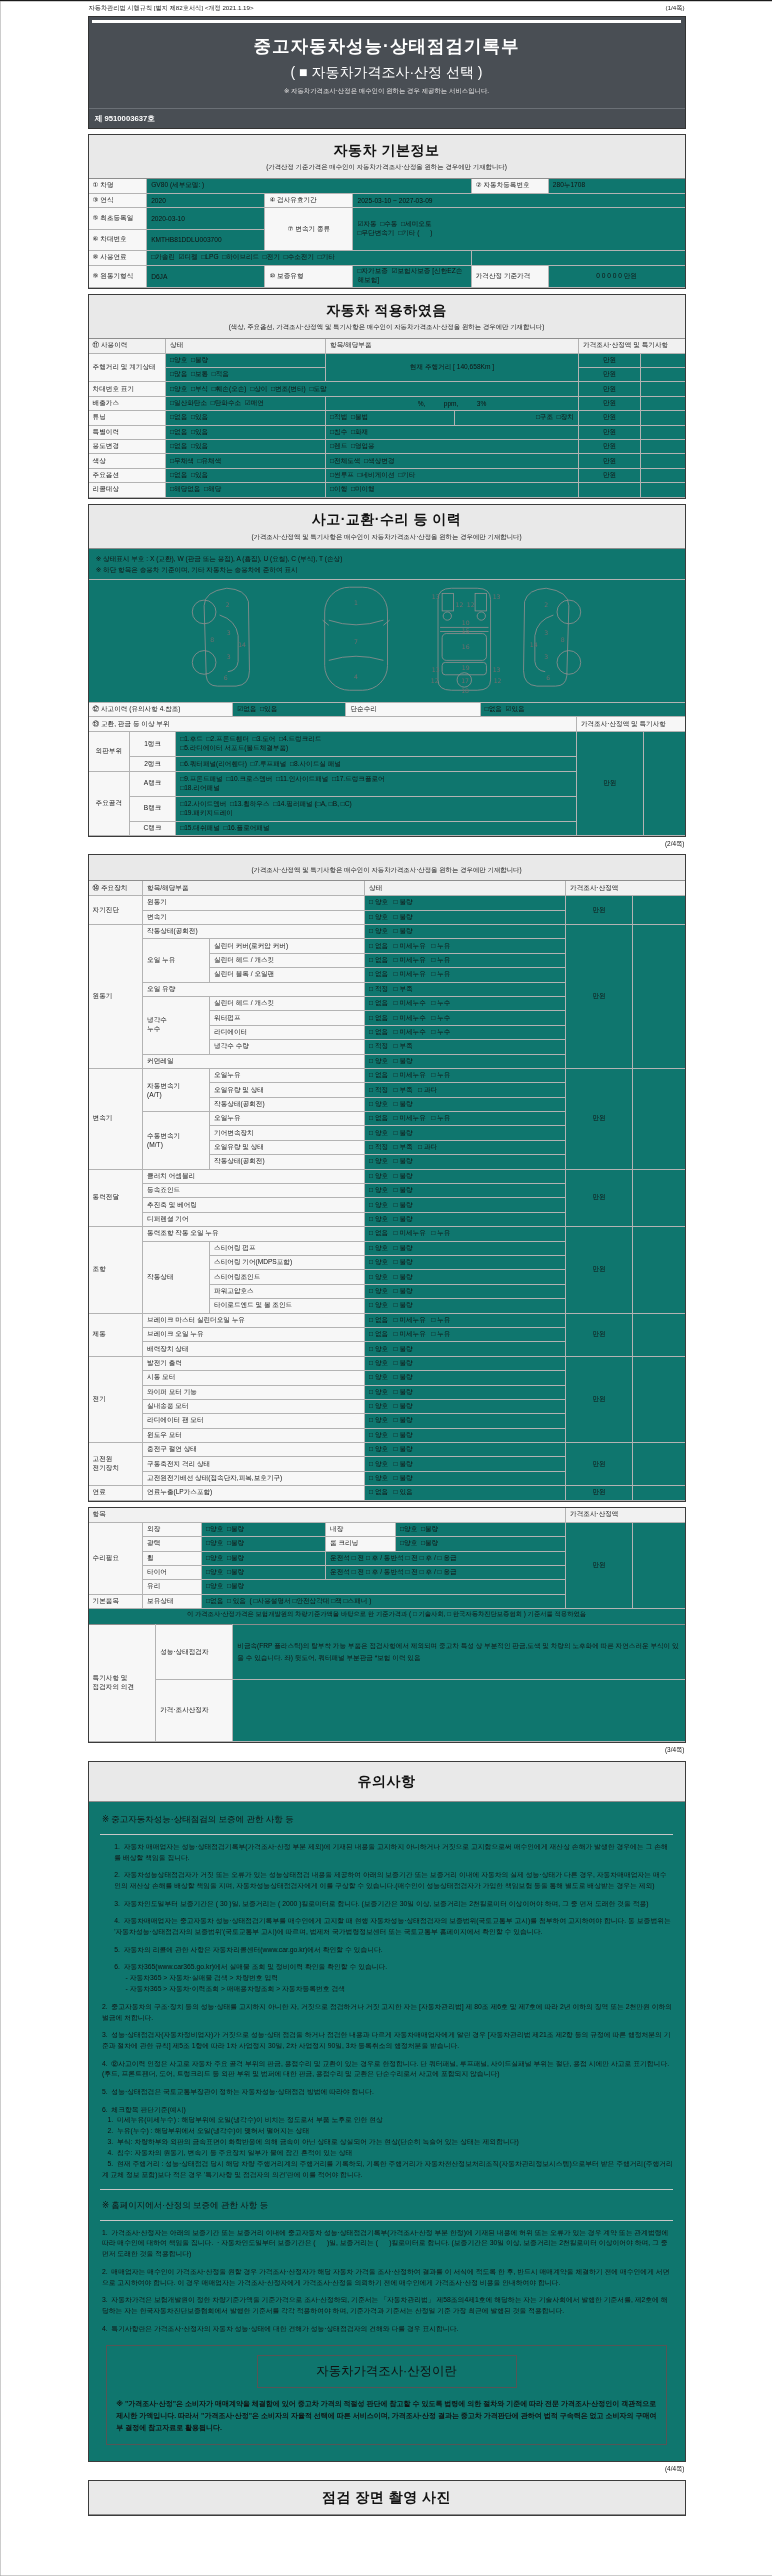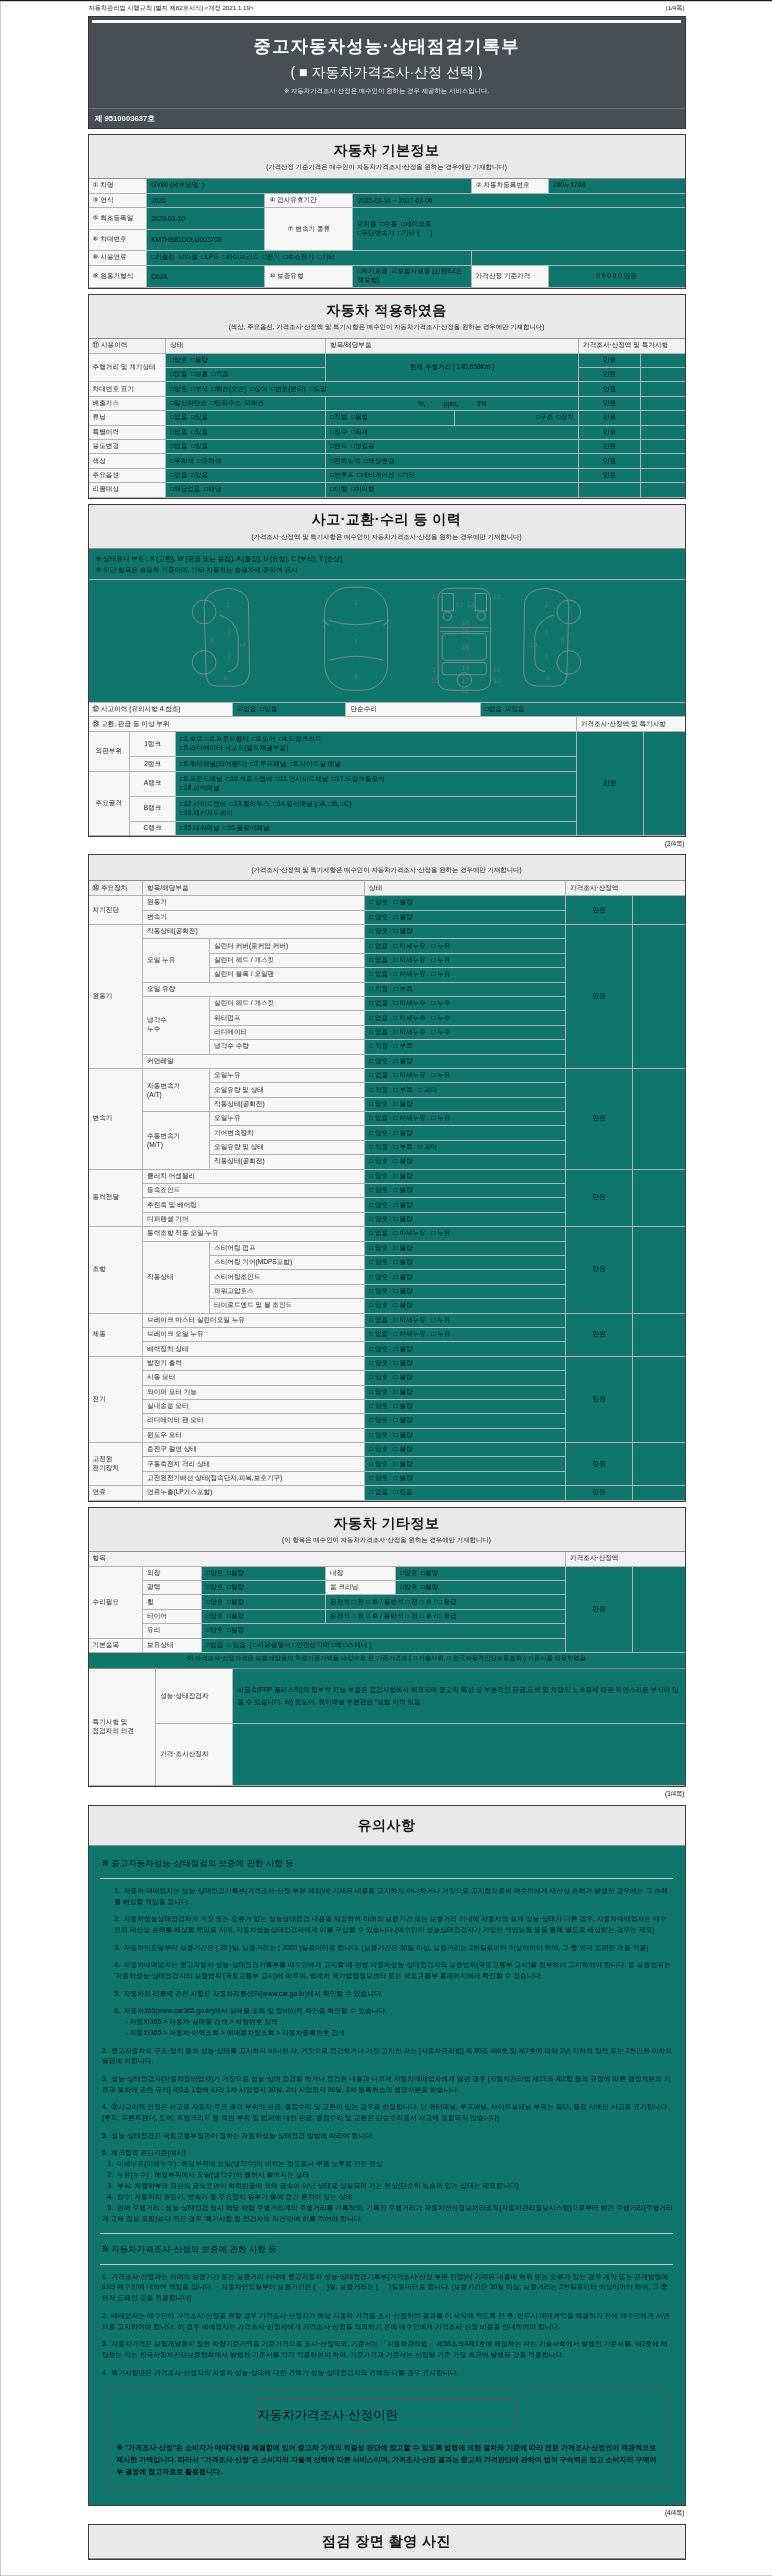--- a/index.html
+++ b/index.html
@@ -35,21 +35,21 @@
 .finalbar .fv{display:inline-block;border:0.5px solid #777;padding:2.1px 8.2px;margin-left:15.5px;
   font-size:8.8px;letter-spacing:3.6px;vertical-align:middle}
 .finalnote{font-size:6.3px;text-align:center;padding:1px 0 5.2px}
 .noticebody{padding:3.1px 11.3px 5.2px;font-size:6.8px;line-height:1.6}
 .nsec{font-size:8.5px;padding:8.2px 2.1px 7.2px;border-bottom:0.5px solid #c7c7c7;margin-bottom:2px}
 .nsec2{font-size:8.5px;padding:9.3px 2.1px 7.2px;border-top:0.5px solid #c7c7c7;border-bottom:0.5px solid #c7c7c7;margin:8.2px 0 6.2px}
 .np{margin:6.7px 0;white-space:pre-wrap}
 .ind1{padding-left:14.4px}
 .ind0{padding-left:2.1px}
 .defbox{border:0.5px solid #555;margin:10.3px 6.2px 11.3px;padding:0 9.3px 9.3px}
-.defbox .bt{border:0.5px solid #555;width:260px;margin:9.3px auto 9.3px;text-align:left;font-size:12.4px;padding:5.7px 0}
+.defbox .bt{border:0.5px solid #555;width:260px;margin:9.3px auto 9.3px;text-align:center;font-size:12.4px;padding:5.7px 0}
 .defbox .btx{font-size:7px;line-height:1.75;font-weight:bold}
 svg text{font-family:"DejaVu Sans",sans-serif}
 </style>
 </head>
 <body>
 
 <div class="page">
 
   <div class="topline">
     <span>자동차관리법 시행규칙 [별지 제82호서식] &lt;개정 2021.1.19&gt;</span>
@@ -577,24 +577,20 @@
         <td class="lab" colspan="2">연료누출(LP가스포함)</td>
         <td class="pre">□ 없음   □ 있음</td>
         <td class="ctr">만원</td>
         <td></td>
       </tr>
     </tbody>
       </table>
   </div>
 
   <div class="tbox">
-    <div class="sect">
-      <div class="t">자동차 기타정보</div>
-      <div class="s">(이 항목은 매수인이 자동차가격조사·산정을 원하는 경우에만 기재합니다)</div>
-    </div>
     <table>
       <colgroup>
           <col style="width:54px">
           <col style="width:59px">
           <col style="width:124px">
           <col style="width:70px">
           <col style="width:170px">
           <col style="width:67px">
           <col style="width:52px">
         </colgroup>
@@ -684,21 +680,21 @@
           <p class="np">3.  성능·상태점검자(자동차정비업자)가 거짓으로 성능·상태 점검을 하거나 점검한 내용과 다르게 자동차매매업자에게 알린 경우 [자동차관리법 제21조 제2항 등의 규정에 따른 행정처분의 기준과 절차에 관한 규칙] 제5조 1항에 따라 1차 사업정지 30일, 2차 사업정지 90일, 3차 등록취소의 행정처분을 받습니다.</p>
           <p class="np">4.  ⑫사고이력 인정은 사고로 자동차 주요 골격 부위의 판금, 용접수리 및 교환이 있는 경우로 한정합니다. 단 쿼터패널, 루프패널, 사이드실패널 부위는 절단, 용접 시에만 사고로 표기합니다. (후드, 프론트펜더, 도어, 트렁크리드 등 외판 부위 및 범퍼에 대한 판금, 용접수리 및 교환은 단순수리로서 사고에 포함되지 않습니다)</p>
           <p class="np">5.  성능·상태점검은 국토교통부장관이 정하는 자동차성능·상태점검 방법에 따라야 합니다.</p>
           <p class="np">6.  체크항목 판단기준(예시)
    1.  미세누유(미세누수) : 해당부위에 오일(냉각수)이 비치는 정도로서 부품 노후로 인한 현상
    2.  누유(누수) : 해당부위에서 오일(냉각수)이 맺혀서 떨어지는 상태
    3.  부식: 차량하부와 외판의 금속표면이 화학반응에 의해 금속이 아닌 상태로 상실되어 가는 현상(단순히 녹슬어 있는 상태는 제외합니다)
    4.  침수: 자동차의 원동기, 변속기 등 주요장치 일부가 물에 잠긴 흔적이 있는 상태
    5.  현재 주행거리 : 성능·상태점검 당시 해당 차량 주행거리계의 주행거리를 기록하되, 기록한 주행거리가 자동차전산정보처리조직(자동차관리정보시스템)으로부터 받은 주행거리(주행거리계 교체 정보 포함)보다 적은 경우 '특기사항 및 점검자의 의견'란에 이를 적어야 합니다.</p>
         </div>
-      <div class="nsec2">※ 자동차가격조사·산정의 보증에 관한 사항 등</div>
+      <div class="nsec2">※ 홈페이지에서·산정의 보증에 관한 사항 등</div>
       <div class="ind0">
           <p class="np">1.  가격조사·산정자는 아래의 보증기간 또는 보증거리 이내에 중고자동차 성능·상태점검기록부(가격조사·산정 부분 한정)에 기재된 내용에 허위 또는 오류가 있는 경우 계약 또는 관계법령에 따라 매수인에 대하여 책임을 집니다.  · 자동차인도일부터 보증기간은 (      )일, 보증거리는 (      )킬로미터로 합니다. (보증기간은 30일 이상, 보증거리는 2천킬로미터 이상이어야 하며, 그 중 먼저 도래한 것을 적용합니다)</p>
           <p class="np">2.  매매업자는 매수인이 가격조사·산정을 원할 경우 가격조사·산정자가 해당 자동차 가격을 조사·산정하여 결과를 이 서식에 적도록 한 후, 반드시 매매계약을 체결하기 전에 매수인에게 서면으로 고지하여야 합니다. 이 경우 매매업자는 가격조사·산정자에게 가격조사·산정을 의뢰하기 전에 매수인에게 가격조사·산정 비용을 안내하여야 합니다.</p>
           <p class="np">3.  자동차가격은 보험개발원이 정한 차량기준가액을 기준가격으로 조사·산정하되, 기준서는 「자동차관리법」 제58조의4제1호에 해당하는 자는 기술사회에서 발행한 기준서를, 제2호에 해당하는 자는 한국자동차진단보증협회에서 발행한 기준서를 각각 적용하여야 하며, 기준가격과 기준서는 산정일 기준 가장 최근에 발행된 것을 적용합니다.</p>
           <p class="np">4.  특기사항란은 가격조사·산정자의 자동차 성능·상태에 대한 견해가 성능·상태점검자의 견해와 다를 경우 표시합니다.</p>
         </div>
       <div class="defbox">
         <div class="bt">자동차가격조사·산정이란</div>
         <div class="btx">※ "가격조사·산정"은 소비자가 매매계약을 체결함에 있어 중고차 가격의 적절성 판단에 참고할 수 있도록 법령에 의한 절차와 기준에 따라 전문 가격조사·산정인이 객관적으로 제시한 가액입니다. 따라서 "가격조사·산정"은 소비자의 자율적 선택에 따른 서비스이며, 가격조사·산정 결과는 중고차 가격판단에 관하여 법적 구속력은 없고 소비자의 구매여부 결정에 참고자료로 활용됩니다.</div>
       </div>

